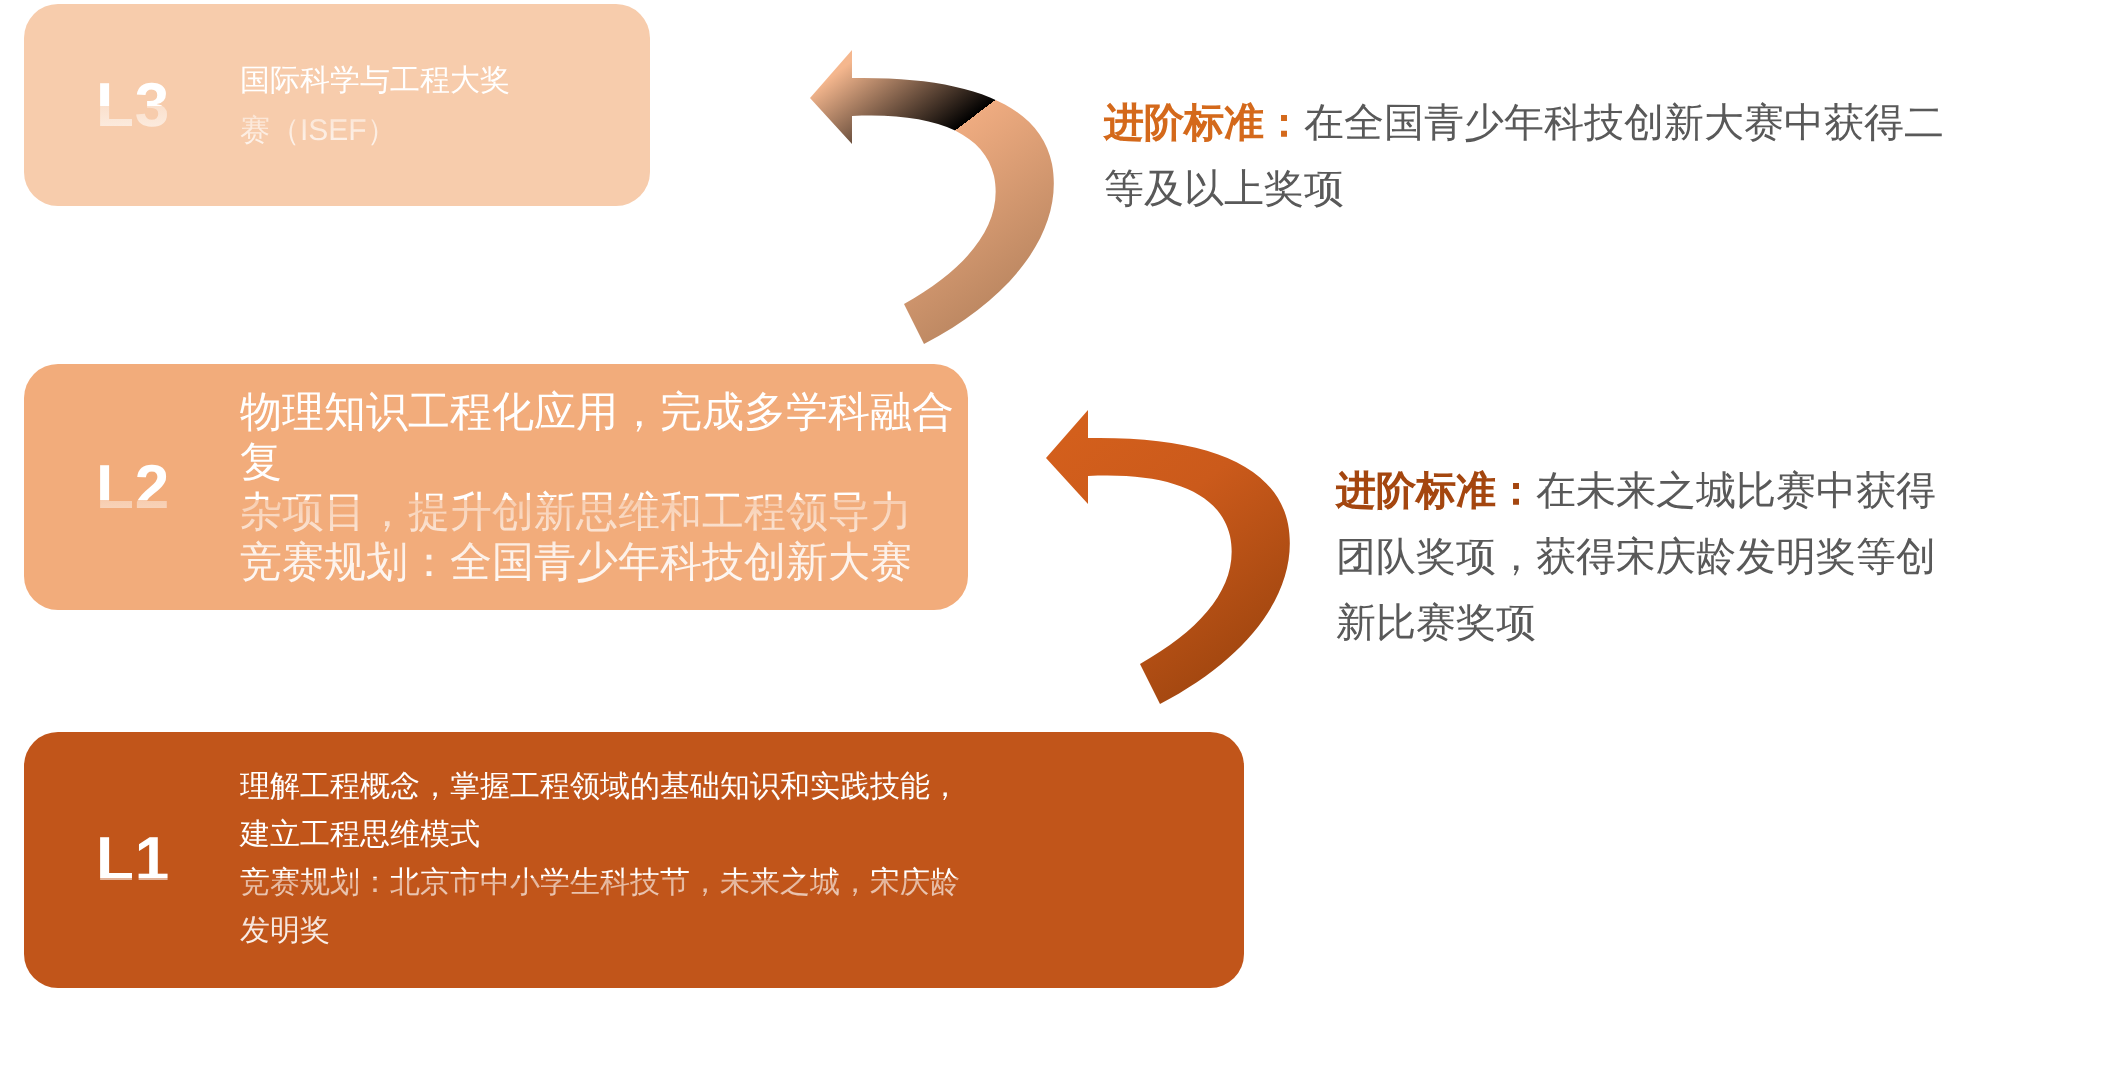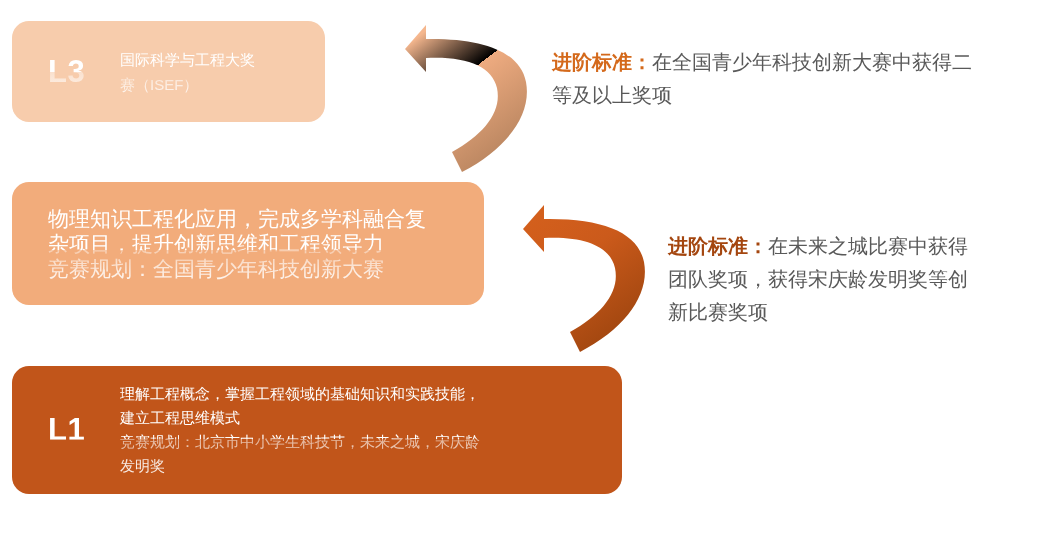--- a/index.html
+++ b/index.html
@@ -58,21 +58,21 @@
     pointer-events: none;
   }
   .level-reflection::after {
     content: "";
     position: absolute;
     inset: 0;
     border-radius: 17px 17px 10px 10px;
   }
 
   
-  #level-3 { left: 12px; top: 21px; width: 313px; height: 101px; }
+  #level-3 { left: 12px; top: 2px; width: 313px; height: 101px; }
   #level-3 .level-box { background: #f7ccac; padding-left: 36px; }
   #level-3 .level-tag { font-size: 31px; width: 72px; }
   #level-3 .level-body { font-size: 15px; line-height: 25px; }
   #level-3 .level-reflection {
     height: 50px;
     background: linear-gradient(to top, rgba(247,204,172,0.60) 0%, rgba(247,204,172,0.18) 45%, rgba(247,204,172,0.0) 100%);
   }
 
   
   #level-2 { left: 12px; top: 182px; width: 472px; height: 123px; }
@@ -125,20 +125,21 @@
     <div class="level-box">
       <div class="level-tag">L3</div>
       <div class="level-body">国际科学与工程大奖
 赛（ISEF）</div>
     </div>
     <div class="level-reflection"></div>
   </div>
 
   <div class="level-wrap" id="level-2">
     <div class="level-box">
+      <div class="level-tag">L2</div>
       <div class="level-body">物理知识工程化应用，完成多学科融合复
 杂项目，提升创新思维和工程领导力
 竞赛规划：全国青少年科技创新大赛</div>
     </div>
     <div class="level-reflection"></div>
   </div>
 
   <div class="level-wrap" id="level-1">
     <div class="level-box">
       <div class="level-tag">L1</div>

